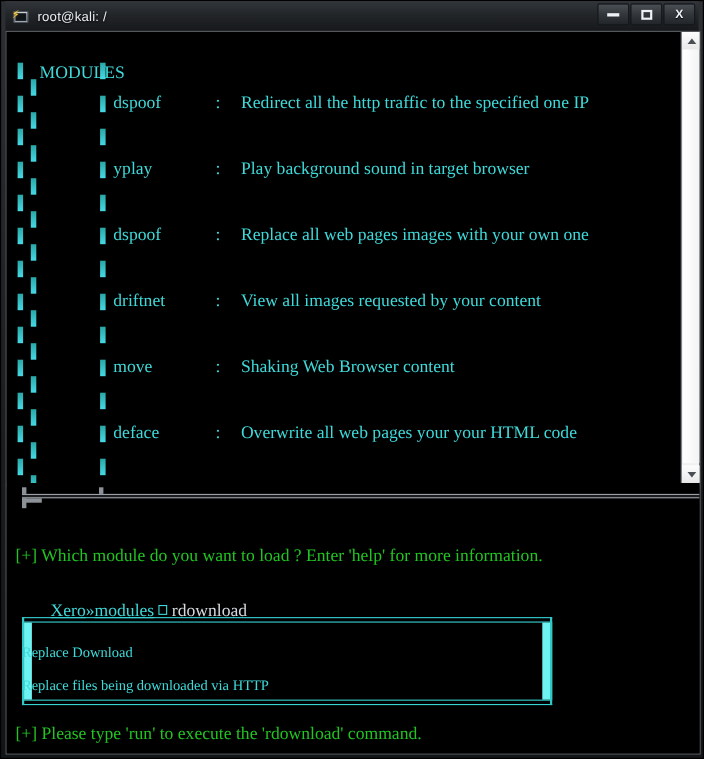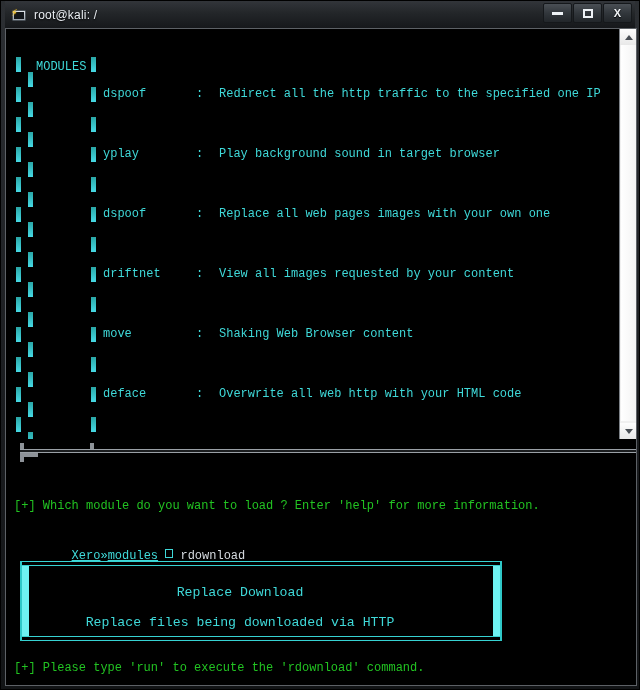--- a/index.html
+++ b/index.html
@@ -153,22 +153,22 @@
     position:absolute; left:1px; top:16px; width:15px; height:376px;
     background: linear-gradient(90deg,#ffffff,#f3f3f3);
   }
 
   
   .line {
     position: absolute;
     left: 0;
     height: 20px;
     line-height: 20px;
-    font-family: Liberation Mono, monospace;
-    font-size: 12px;
+    font-family: Liberation Serif, serif;
+    font-size: 16px;
     white-space: pre;
   }
 
   .cyan   { color: #3fd9d9; }
   .green  { color: #22c322; }
   .white  { color: #d6dbe0; }
 
   
   .vbar {
     position: absolute;
@@ -209,22 +209,21 @@
     position:absolute; left:0px; top:0px; width:2px; height:80px;
     background:#2fc8c8;
   }
   #banner .bn-edge-r {
     position:absolute; right:0px; top:0px; width:2px; height:80px;
     background:#2fc8c8;
   }
   #banner .bn-text {
     position:absolute;
     width:440px;
-    text-align:center;
-    font-family:Liberation Mono, monospace;
+    font-family:Liberation Serif, serif;
     font-size:13.2px;
     line-height:20px;
     color:#3fd9d9;
     white-space:pre;
   }
   #banner .bn-title { top:22px; }
   #banner .bn-sub { top:52px; }
 
   
   .u { text-decoration: underline; margin-top: 44px; }
@@ -306,21 +305,21 @@
           <div class="vbar" style="left: 85px; top: 208px;"></div>
           <div class="line" style="top: 175px;"><span class="cyan mod-name" style="left: 97px;">dspoof</span><span class="cyan mod-colon" style="left: 190px;">:</span><span class="cyan mod-desc" style="left: 213px;">Replace all web pages images with your own one</span></div>
           <div class="vbar" style="left: 85px; top: 238px;"></div>
           <div class="vbar" style="left: 85px; top: 268px;"></div>
           <div class="line" style="top: 235px;"><span class="cyan mod-name" style="left: 97px;">driftnet</span><span class="cyan mod-colon" style="left: 190px;">:</span><span class="cyan mod-desc" style="left: 213px;">View all images requested by your content</span></div>
           <div class="vbar" style="left: 85px; top: 298px;"></div>
           <div class="vbar" style="left: 85px; top: 328px;"></div>
           <div class="line" style="top: 295px;"><span class="cyan mod-name" style="left: 97px;">move</span><span class="cyan mod-colon" style="left: 190px;">:</span><span class="cyan mod-desc" style="left: 213px;">Shaking Web Browser content</span></div>
           <div class="vbar" style="left: 85px; top: 358px;"></div>
           <div class="vbar" style="left: 85px; top: 388px;"></div>
-          <div class="line" style="top: 355px;"><span class="cyan mod-name" style="left: 97px;">deface</span><span class="cyan mod-colon" style="left: 190px;">:</span><span class="cyan mod-desc" style="left: 213px;">Overwrite all web http with your HTML code</span></div>
+          <div class="line" style="top: 355px;"><span class="cyan mod-name" style="left: 97px;">deface</span><span class="cyan mod-colon" style="left: 190px;">:</span><span class="cyan mod-desc" style="left: 213px;">Overwrite all web pages your your HTML code</span></div>
         </div>
     </div>
 
     <div id="scrollbar">
       <div class="sb-arrow sb-up">
         <span class="tri tri-up"></span>
       </div>
       <div class="sb-thumb"></div>
       <div class="sb-arrow sb-down">
         <span class="tri tri-down"></span>

